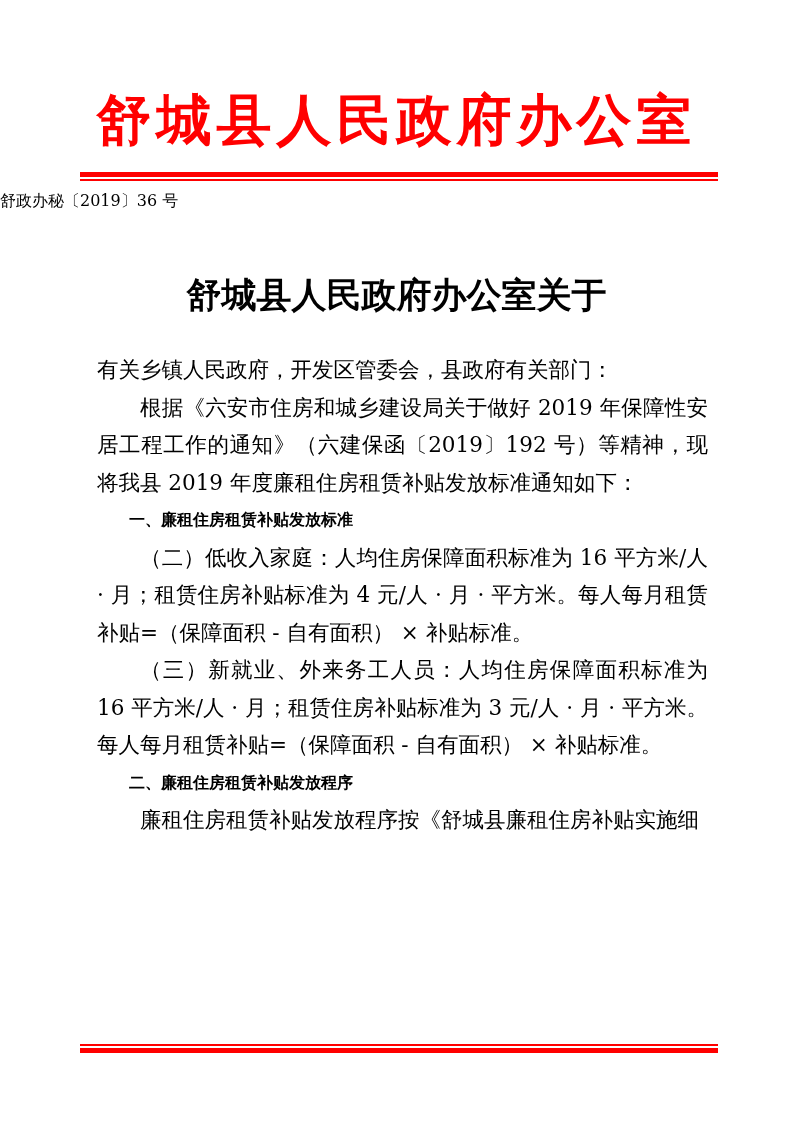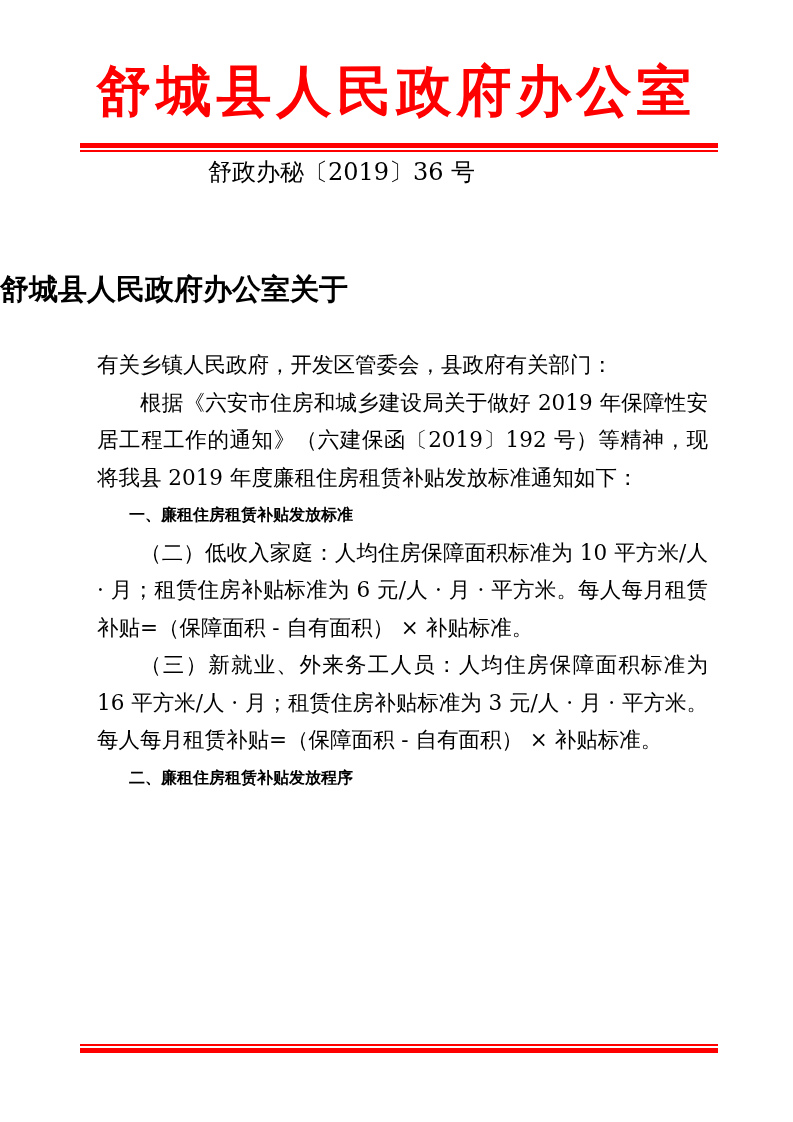--- a/index.html
+++ b/index.html
@@ -12,20 +12,21 @@
     width: 793px;
     height: 1122px;
     background: #ffffff;
     overflow: hidden;
     color: #000000;
     font-family: "DejaVu Serif", "Liberation Serif", serif;
   }
   
   .letterhead {
     padding-top: 55px;
+    margin-top: 29px;
   }
   .org-title {
     text-align: center;
     color: var(--accent, #ff0000);
     font-size: 55px;
     line-height: 72px;
     font-weight: bold;
     letter-spacing: 5px;
     white-space: nowrap;
   }
@@ -35,31 +36,31 @@
   .rule {
     background: var(--accent, #ff0000);
   }
   .rule-header {
     margin: 16px 75px 0 80px;
   }
   .rule-header .thick { height: 5px; }
   .rule-header .thin  { height: 2px; margin-top: 2px; }
   .doc-number {
     margin: 6px 110px 0 0;
-    text-align: center;
-    font-size: 24px;
+    text-align: left;
+    font-size: 16px;
     line-height: 28px;
     white-space: nowrap;
   }
   
   .doc-title {
-    margin-top: 84px;
-    text-align: left;
+    margin-top: 60px;
+    text-align: center;
     font-weight: bold;
-    font-size: 29px;
+    font-size: 35px;
     line-height: 39px;
   }
   
   .doc-body {
     margin: 37px 85px 8px 97px;
     font-size: 21.5px;
     line-height: 37.5px;
     text-align: justify;
     text-justify: inter-ideograph;
   }
@@ -100,23 +101,24 @@
   </div>
 
   <div class="doc-title">
     <div>舒城县人民政府办公室关于</div>
   </div>
 
   <div class="doc-body">
     <p class="salutation">有关乡镇人民政府，开发区管委会，县政府有关部门：</p>
     <p class="para">根据《六安市住房和城乡建设局关于做好 2019 年保障性安居工程工作的通知》（六建保函〔2019〕192 号）等精神，现将我县 2019 年度廉租住房租赁补贴发放标准通知如下：</p>
     <p class="para heading">一、廉租住房租赁补贴发放标准</p>
-    <p class="para">（二）低收入家庭：人均住房保障面积标准为 10 平方米/人 · 月；租赁住房补贴标准为 6 元/人 · 月 · 平方米。每人每月租赁补贴=（保障面积 - 自有面积） × 补贴标准。</p>
+    <p class="para">（二）低收入家庭：人均住房保障面积标准为 16 平方米/人 · 月；租赁住房补贴标准为 4 元/人 · 月 · 平方米。每人每月租赁补贴=（保障面积 - 自有面积） × 补贴标准。</p>
     <p class="para">（三）新就业、外来务工人员：人均住房保障面积标准为 16 平方米/人 · 月；租赁住房补贴标准为 3 元/人 · 月 · 平方米。每人每月租赁补贴=（保障面积 - 自有面积） × 补贴标准。</p>
     <p class="para heading">二、廉租住房租赁补贴发放程序</p>
+    <p class="para">廉租住房租赁补贴发放程序按《舒城县廉租住房补贴实施细</p>
   </div>
 
   <div class="rule-group rule-footer">
     <div class="rule thin"></div>
     <div class="rule thick"></div>
   </div>
 
 </div>
 
 </body></html>

